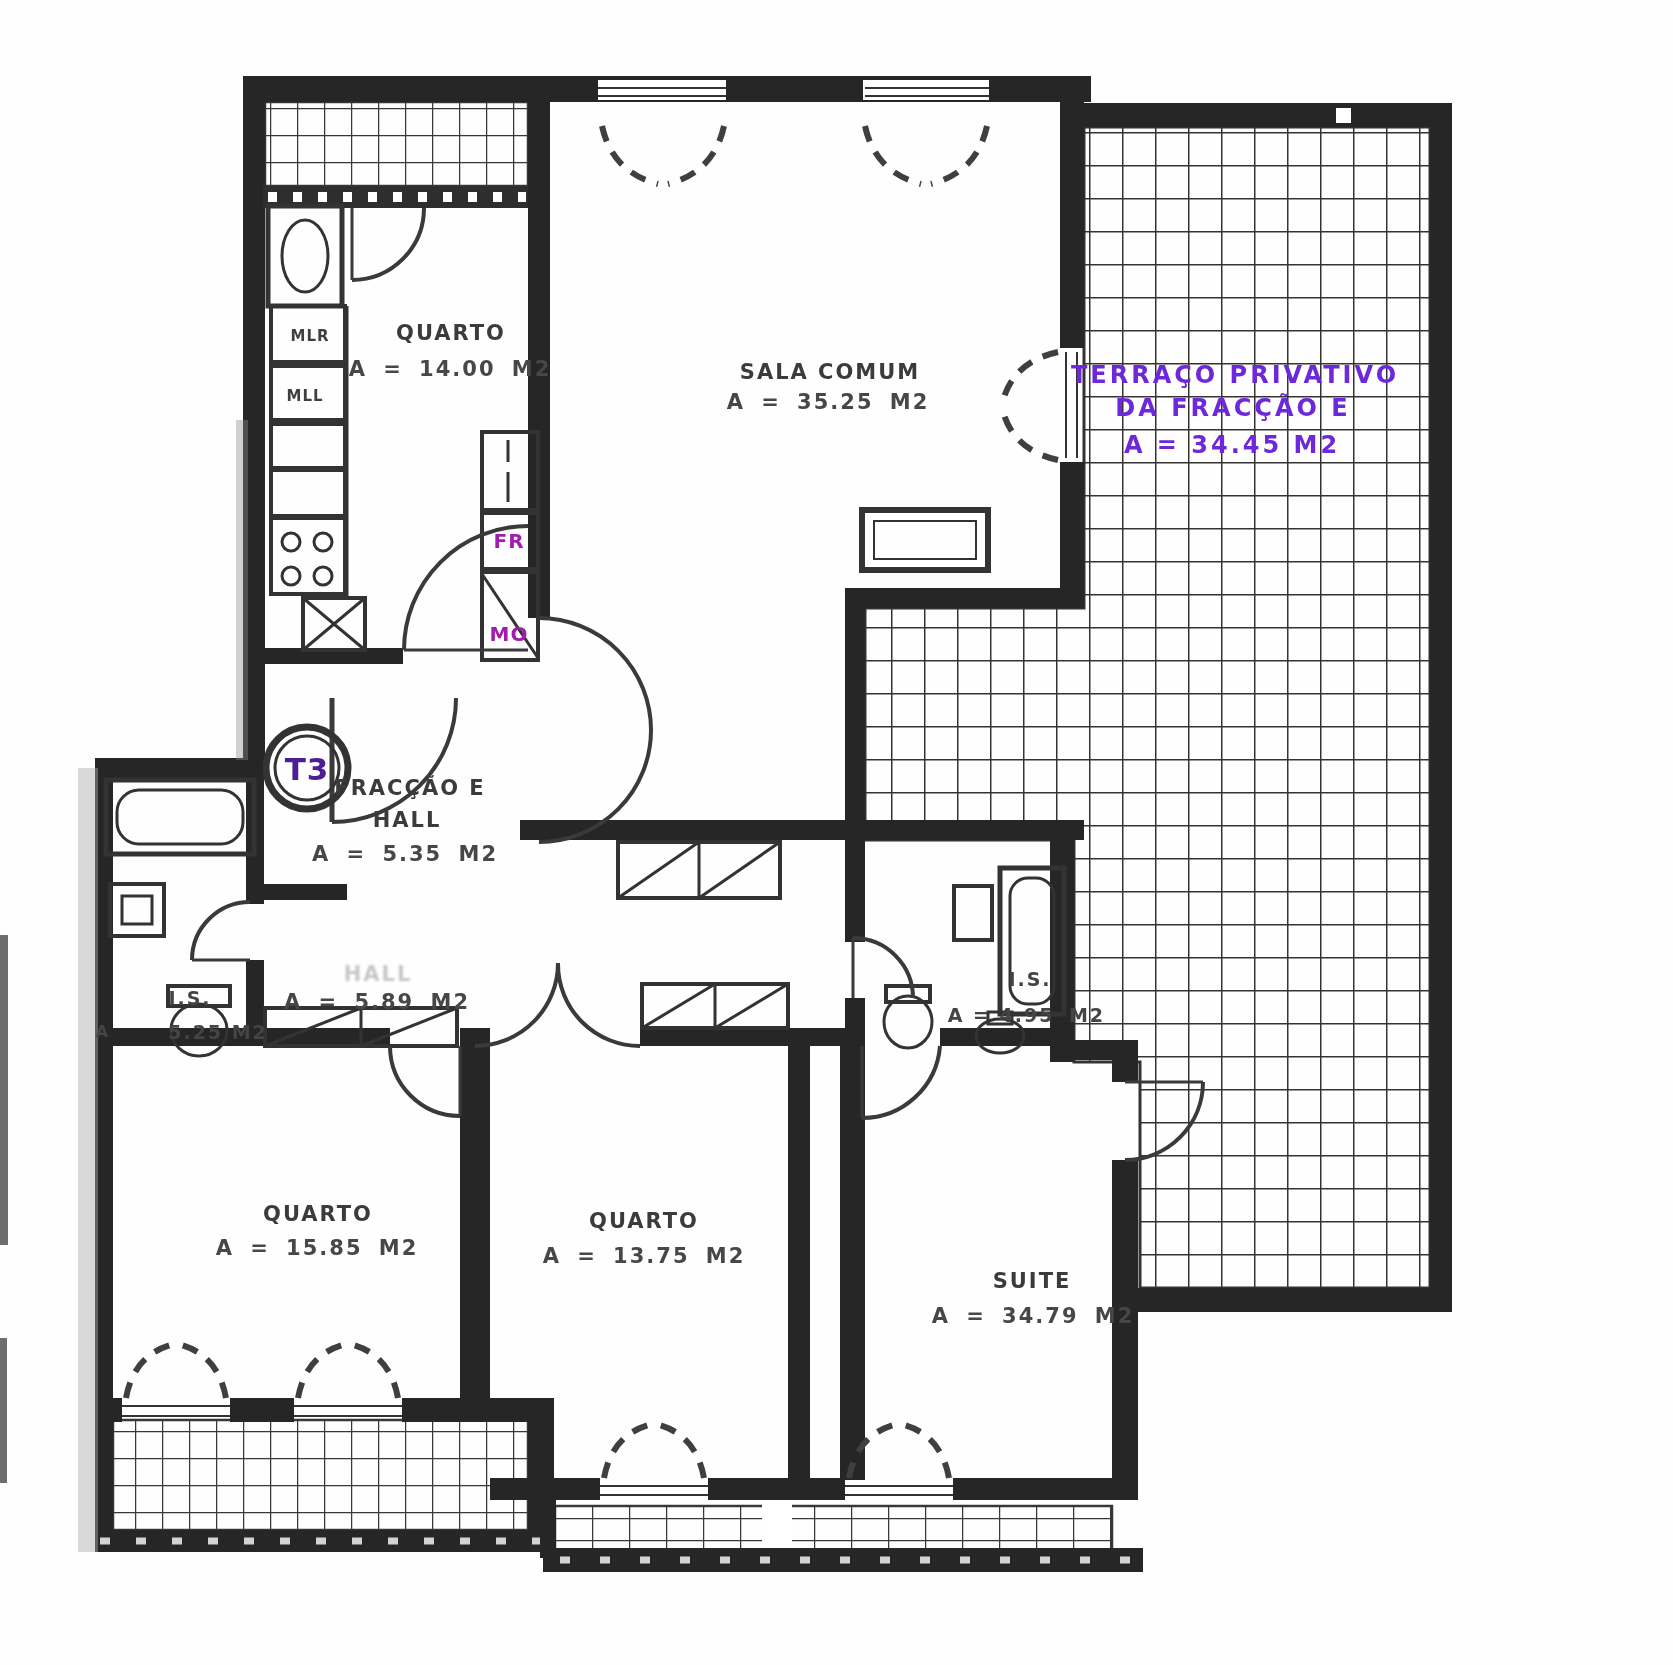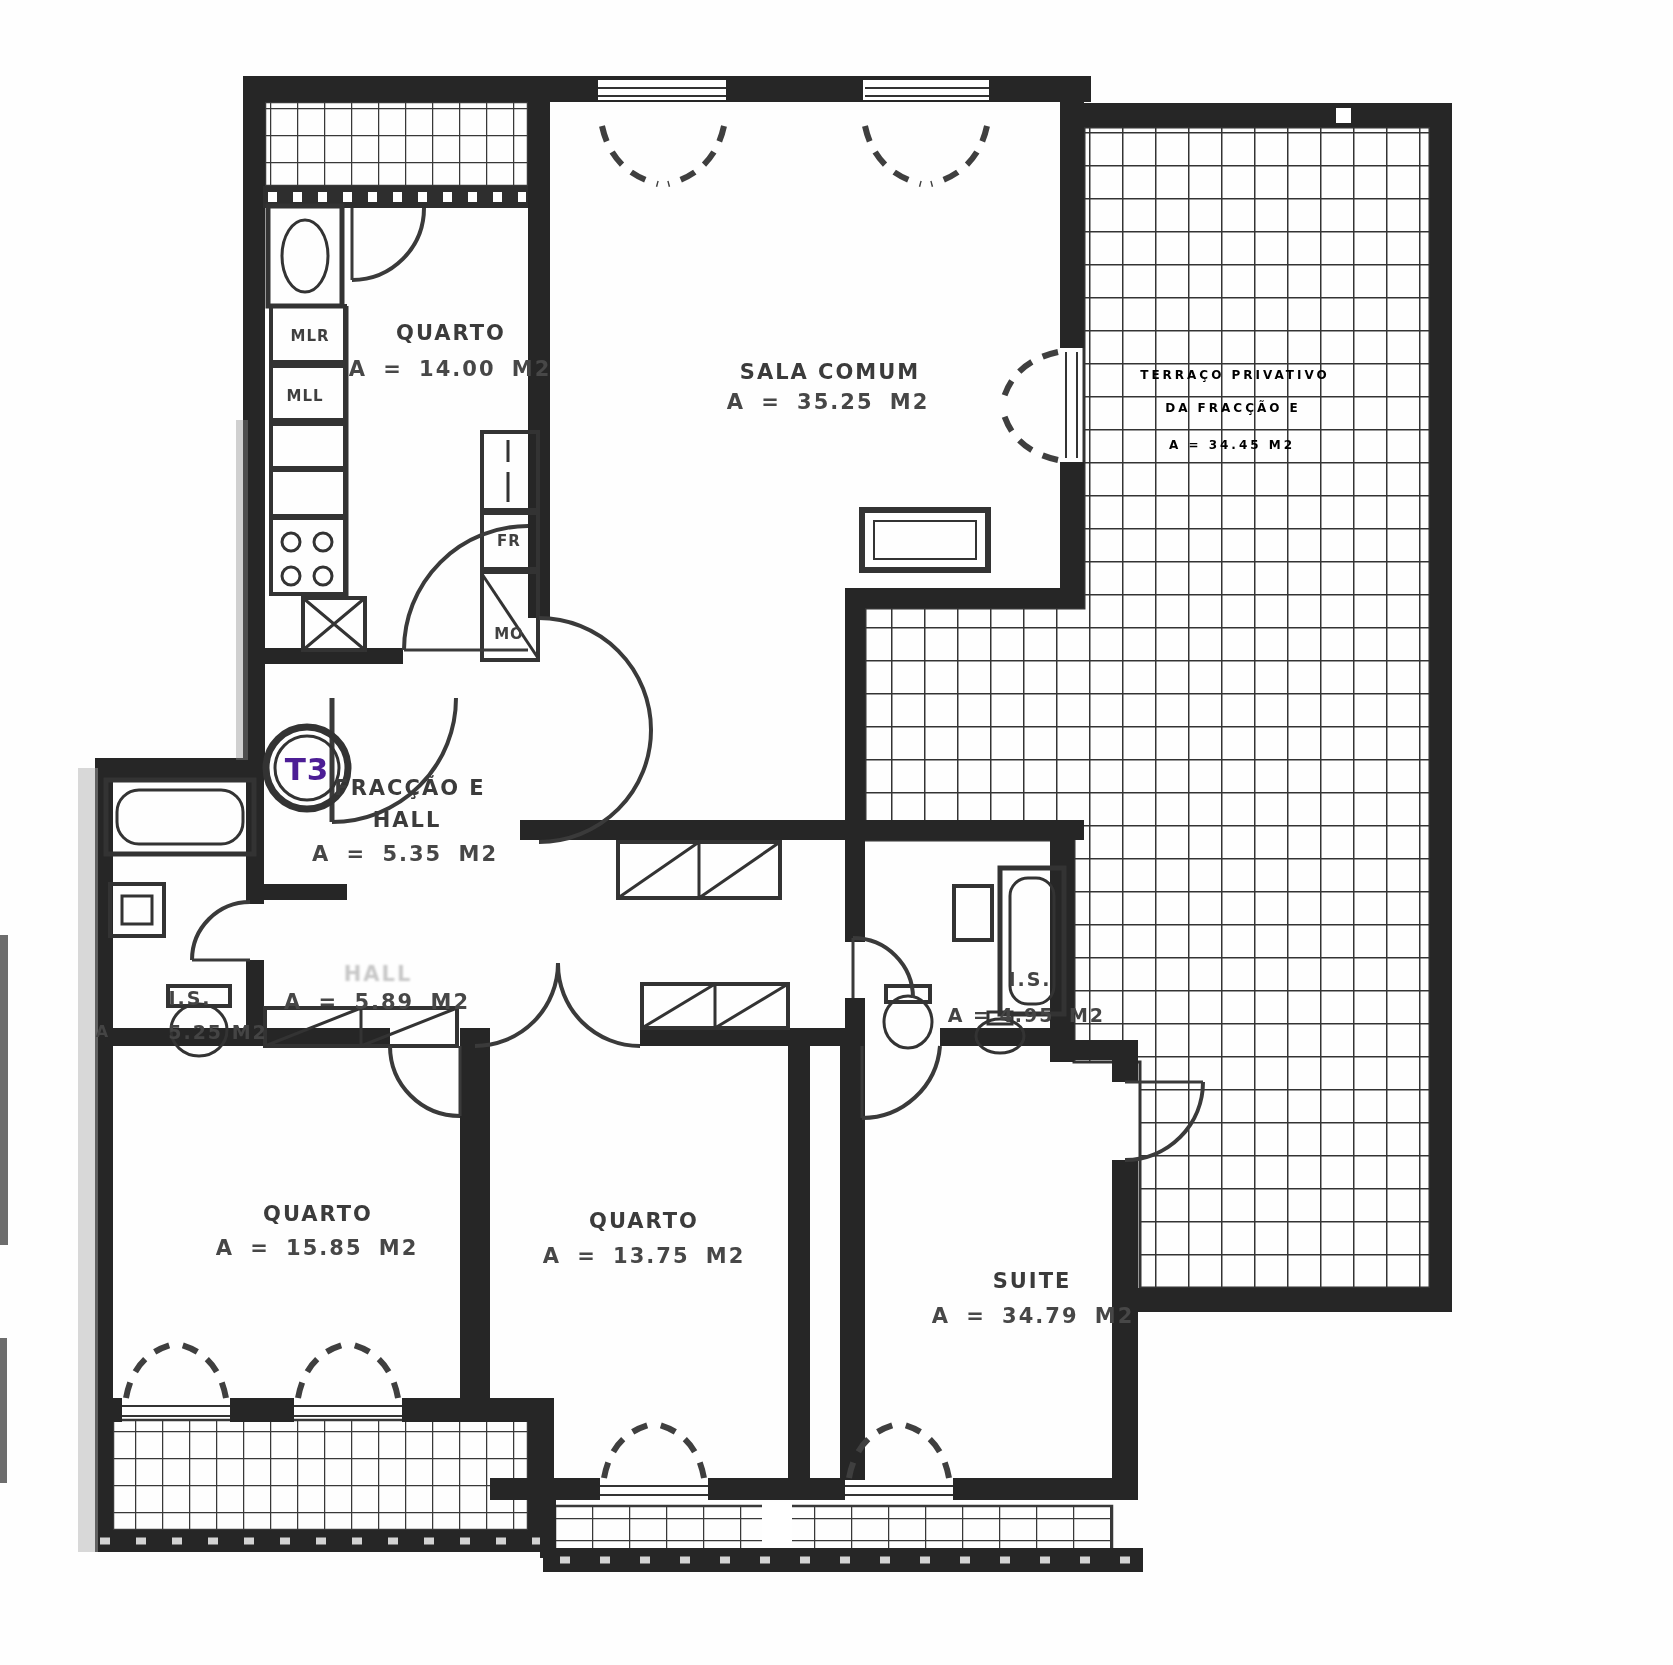--- a/index.html
+++ b/index.html
@@ -4,24 +4,24 @@
 <style>
   html,body{margin:0;padding:0;background:#ffffff;}
   .page{position:relative;width:1673px;height:1665px;background:#fefefe;overflow:hidden;
         font-family:"DejaVu Sans",sans-serif;}
   .plan-svg{position:absolute;left:0;top:0;}
   .labels{position:absolute;left:0;top:0;width:100%;height:100%;pointer-events:none;}
   .lbl{position:absolute;transform:translate(-50%,-50%);white-space:nowrap;
        font-weight:700;color:#3b3b3b;letter-spacing:2px;font-size:21px;
        filter:blur(0.35px);}
   .area{word-spacing:7px;color:#474747;}
-  .terr{color:#000000;font-size:12px;letter-spacing:3px;}
+  .terr{color:#6d28d9;font-size:24px;letter-spacing:3px;}
   .badge{font-size:31px;letter-spacing:1px;color:#4c1d95;}
   .small{font-size:15px;letter-spacing:1px;color:#3f3f3f;}
-  .mid{font-size:15px;letter-spacing:1px;color:#404040;}
+  .mid{font-size:20px;letter-spacing:1px;color:#a21caf;}
   .is{font-size:19px;color:#444;}
   .faded{color:#9a9a9a;opacity:.55;filter:blur(.8px);}
 </style>
 </head>
 <body>
 
 <div class="page">
   <svg class="plan-svg" width="1673" height="1665" viewBox="0 0 1673 1665">
     <defs>
       <pattern id="tileL" width="33" height="33" patternUnits="userSpaceOnUse">

